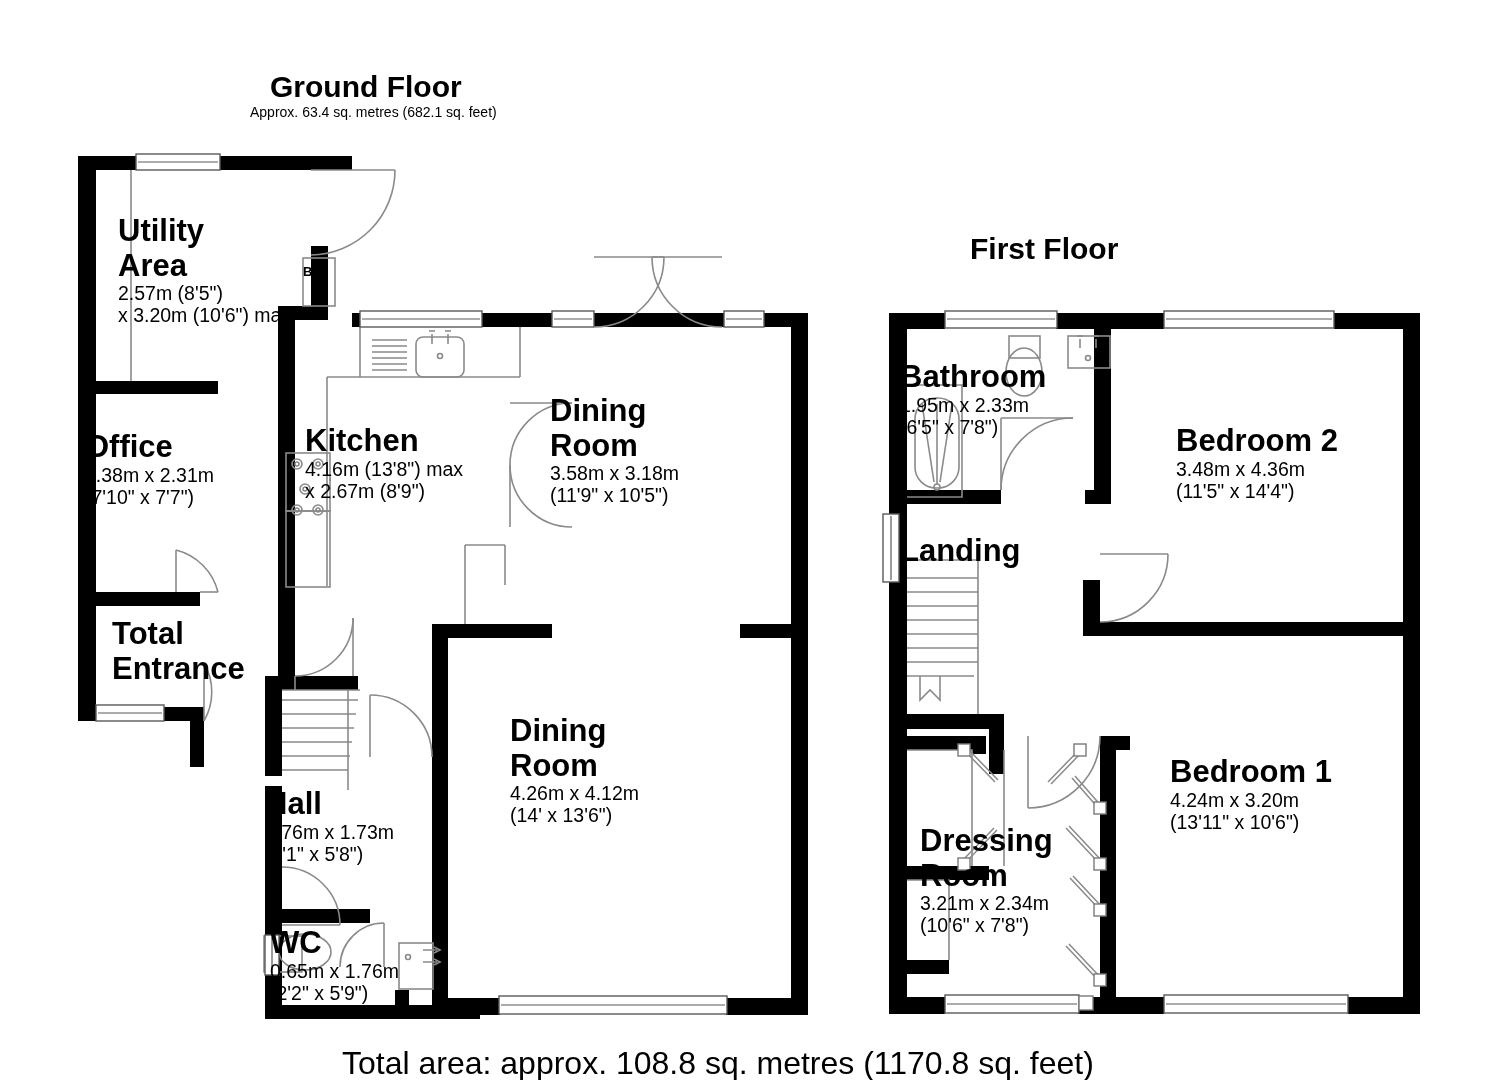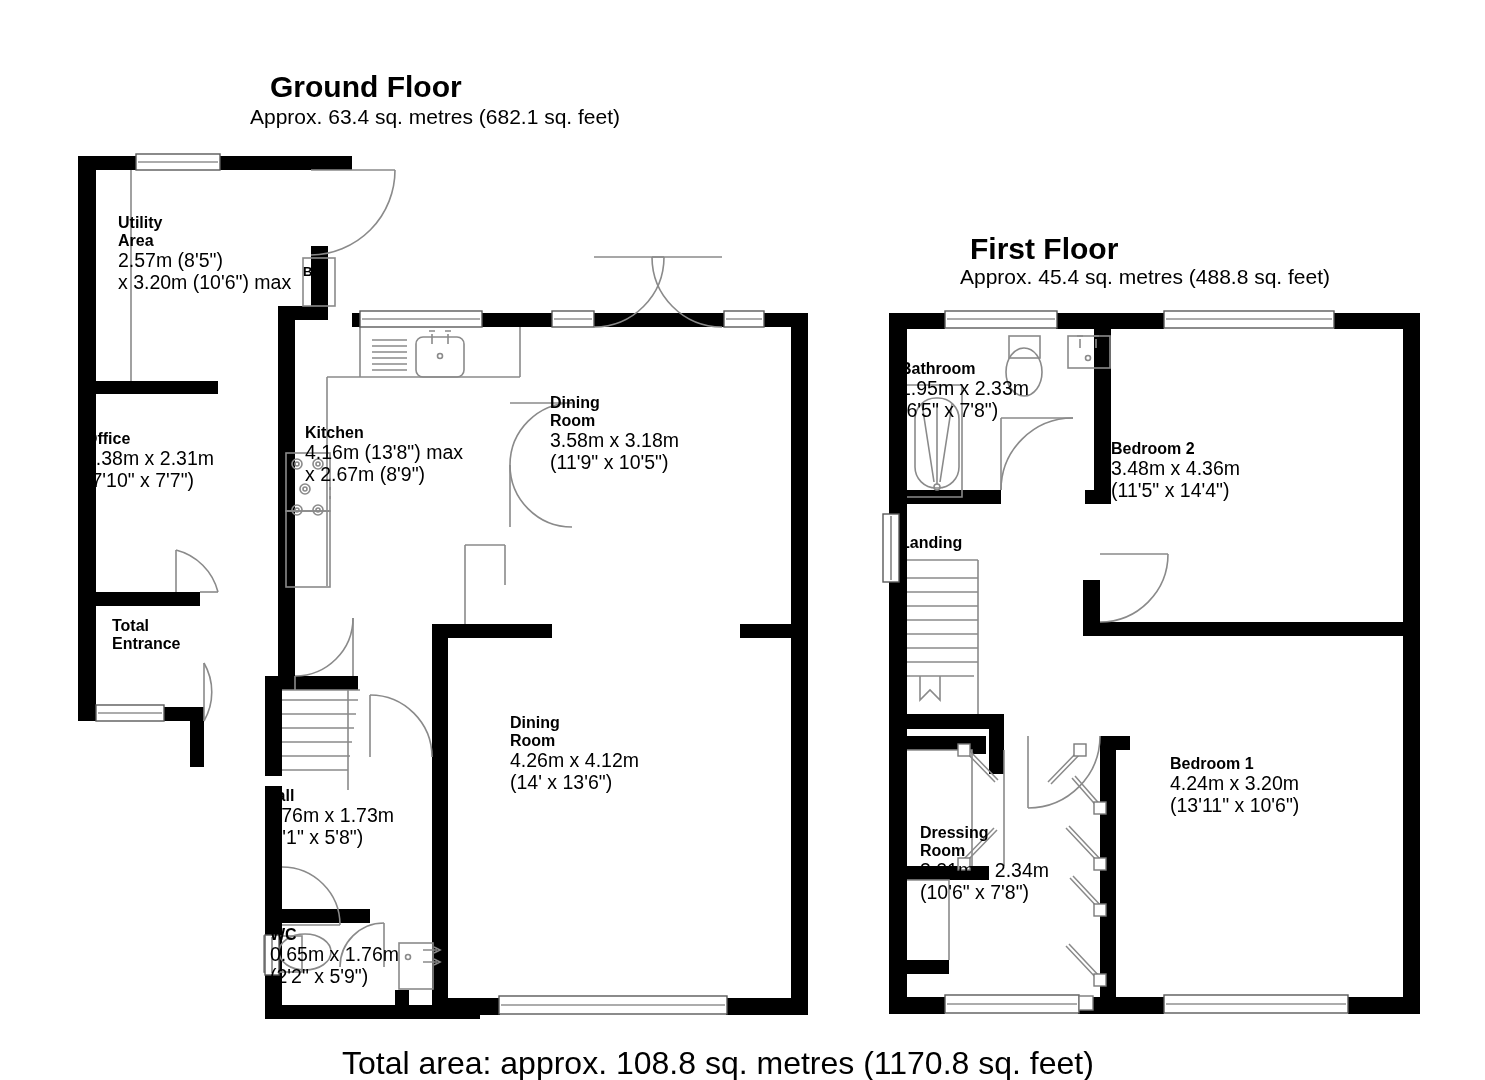--- a/index.html
+++ b/index.html
@@ -35,25 +35,25 @@
     line-height: 1.12;
     white-space: nowrap;
     pointer-events: none;
   }
   .floor-title {
     font-size: 30px;
     font-weight: bold;
     letter-spacing: 0px;
   }
   .floor-sub {
-    font-size: 21px;
+    font-size: 14px;
     font-weight: normal;
   }
   .room-name {
-    font-size: 16px;
+    font-size: 31px;
     font-weight: bold;
   }
   .room-dim {
     font-size: 19.5px;
     font-weight: normal;
   }
   .total-area {
     font-size: 32px;
     font-weight: normal;
   }
@@ -354,21 +354,20 @@
           <rect x="1079" y="996" width="14" height="14"></rect>
         </g>
       </g>
     </g>
   </svg>
 
   <div class="txt floor-title" style="left:270px; top:70px; width:340px;">Ground Floor</div>
   <div class="txt floor-sub" style="left:250px; top:105px; width:380px;">Approx. 63.4 sq. metres (682.1 sq. feet)</div>
 
   <div class="txt floor-title" style="left:970px; top:232px; width:360px;">First Floor</div>
-  <div class="txt floor-sub" style="left:960px; top:265px; width:380px;">Approx. 45.4 sq. metres (488.8 sq. feet)</div>
 
   <div class="txt" style="left:118px; top:214px; width:225px;">
     <span class="room-name blk">Utility</span>
     <span class="room-name blk">Area</span>
     <span class="room-dim blk">2.57m (8'5")</span>
     <span class="room-dim blk">x 3.20m (10'6") max</span>
   </div>
 
   <div class="txt boiler-label" style="left:303px; top:265px; width:32px;">B</div>
 
@@ -414,21 +413,21 @@
     <span class="room-name blk">Total</span>
     <span class="room-name blk">Entrance</span>
   </div>
 
   <div class="txt" style="left:900px; top:360px; width:210px;">
     <span class="room-name blk">Bathroom</span>
     <span class="room-dim blk">1.95m x 2.33m</span>
     <span class="room-dim blk">(6'5" x 7'8")</span>
   </div>
 
-  <div class="txt" style="left:1111px; top:424px; width:210px;margin-top:16px;">
+  <div class="txt" style="left:1176px; top:424px; width:210px;">
     <span class="room-name blk">Bedroom 2</span>
     <span class="room-dim blk">3.48m x 4.36m</span>
     <span class="room-dim blk">(11'5" x 14'4")</span>
   </div>
 
   <div class="txt" style="left:900px; top:534px; width:190px;">
     <span class="room-name blk">Landing</span>
   </div>
 
   <div class="txt" style="left:1170px; top:755px; width:210px;">

